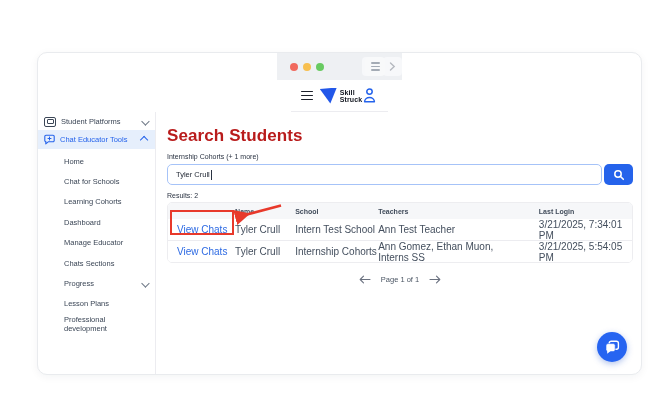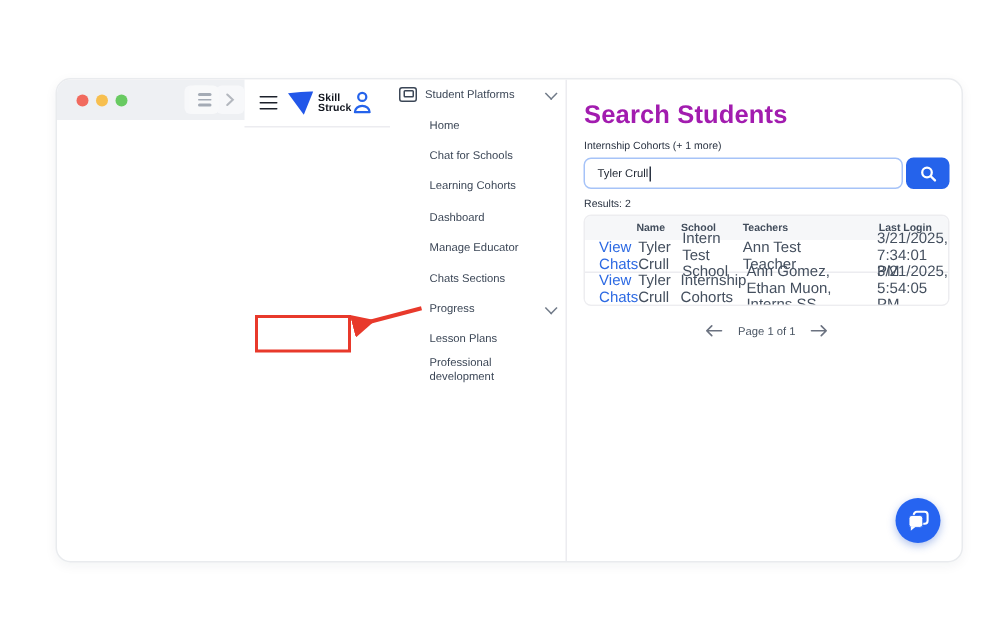--- a/index.html
+++ b/index.html
@@ -1,21 +1,21 @@
 <!DOCTYPE html>
 <html><head>
 <meta charset="utf-8">
 <style>
   html,body{margin:0;padding:0;background:#ffffff;}
   .stage{position:relative;width:670px;height:418px;background:#ffffff;overflow:hidden;
          font-family:"Liberation Sans",sans-serif;color:#3c4757;}
   
   .window{position:absolute;left:37px;top:52px;width:603px;height:321px;background:#fff;
           border:1px solid #e9ebee;border-radius:10px;box-shadow:0 2px 8px rgba(20,30,60,.05);
-          display:flex;flex-direction:row;overflow:hidden;}
+          display:flex;flex-direction:column;overflow:hidden;align-items:center;}
   
   .chrome{height:27px;background:#eef0f3;display:flex;align-items:center;flex:0 0 auto;position:relative;}
   .dots{display:flex;gap:5px;margin-left:13px;}
   .dot{width:8px;height:8px;border-radius:50%;}
   .dot.r{background:#f16a5e}.dot.y{background:#f7bf4f}.dot.g{background:#68ca61}
   .navbtns{display:flex;gap:2px;margin-left:38px;}
   .navbtn{width:19px;height:19px;border-radius:4px;background:#f7f8fa;display:flex;align-items:center;justify-content:center;}
   .chrome-right{position:absolute;right:17px;top:4px;width:20px;height:19px;border-radius:4px;background:#f8f9fa;
                 display:flex;flex-direction:column;align-items:center;justify-content:center;gap:2px;}
   .chrome-right i{display:block;width:9px;height:1.5px;background:#a4abb5;border-radius:1px;}
@@ -36,21 +36,21 @@
   .side-top.active .lbl{color:#2563eb;}
   .chev{width:4.5px;height:4.5px;border-right:1.2px solid #707a88;border-bottom:1.2px solid #707a88;margin-left:auto;}
   .chev.down{transform:rotate(45deg) translateY(-1px);}
   .chev.up{transform:rotate(-135deg) translateY(-1px);border-color:#2563eb;}
   .subnav{list-style:none;margin:2px 0 0 0;padding:0;}
   .subnav li{height:20.4px;display:flex;align-items:center;padding:0 8px 0 26px;font-size:7.5px;color:#3b4656;cursor:pointer;position:relative;}
   .mon{width:10px;height:8px;border:1.2px solid #3b4656;border-radius:2px;position:relative;flex:0 0 auto;}
   .mon:after{content:"";position:absolute;left:1.5px;top:1.5px;right:1.5px;bottom:1.5px;border:1px solid #3b4656;border-radius:1px;}
   
   .content{flex:1;padding:8px 8px 0 11px;position:relative;}
-  .title{font-size:17px;font-weight:800;color:#a21caf;margin:6px 0 0 0;letter-spacing:.1px;}
+  .title{font-size:17px;font-weight:800;color:#b91c1c;margin:6px 0 0 0;letter-spacing:.1px;}
   .cohorts{font-size:7px;color:#2a3342;margin-top:7px;}
   .searchrow{display:flex;margin-top:4px;align-items:stretch;}
   .searchbox{flex:1;height:19px;border:1.5px solid #a6c3f8;border-radius:5px;background:#fff;
              display:flex;align-items:center;padding-left:8px;font-size:7.5px;color:#1d2430;}
   .caret{width:1px;height:10px;background:#2a3342;margin-left:1px;}
   .searchbtn{width:29px;margin-left:2px;border:none;border-radius:5px;background:#2563eb;display:flex;
              align-items:center;justify-content:center;cursor:pointer;padding:0;}
   .results{font-size:7px;color:#2a3342;margin-top:7px;}
   .table{margin-top:3px;border:1px solid #ededf0;border-radius:5px;overflow:hidden;}
   .trow,.thead{display:flex;align-items:center;}
@@ -123,20 +123,28 @@
     </div>
 
     <div class="wbody">
 
       <nav class="sidebar">
         <div class="side-top">
           <span class="mon"></span>
           <span class="lbl">Student Platforms</span>
           <span class="chev down"></span>
         </div>
+        <div class="side-top active">
+          <svg width="11" height="11" viewBox="0 0 11 11">
+            <path d="M2 1.2 h7 a1.2 1.2 0 0 1 1.2 1.2 v4.2 a1.2 1.2 0 0 1 -1.2 1.2 h-4.8 l-2.4 2 v-2 h0.2 a1.2 1.2 0 0 1 -1.2 -1.2 v-4.2 a1.2 1.2 0 0 1 1.2 -1.2 z" fill="none" stroke="#2563eb" stroke-width="1.1" stroke-linejoin="round"></path>
+            <path d="M5.5 3 v3 M4 4.5 h3" stroke="#2563eb" stroke-width="1" stroke-linecap="round"></path>
+          </svg>
+          <span class="lbl">Chat Educator Tools</span>
+          <span class="chev up"></span>
+        </div>
         <ul class="subnav">
           <li>
               <span>Home</span>
             </li>
           <li>
               <span>Chat for Schools</span>
             </li>
           <li>
               <span>Learning Cohorts</span>
             </li>

